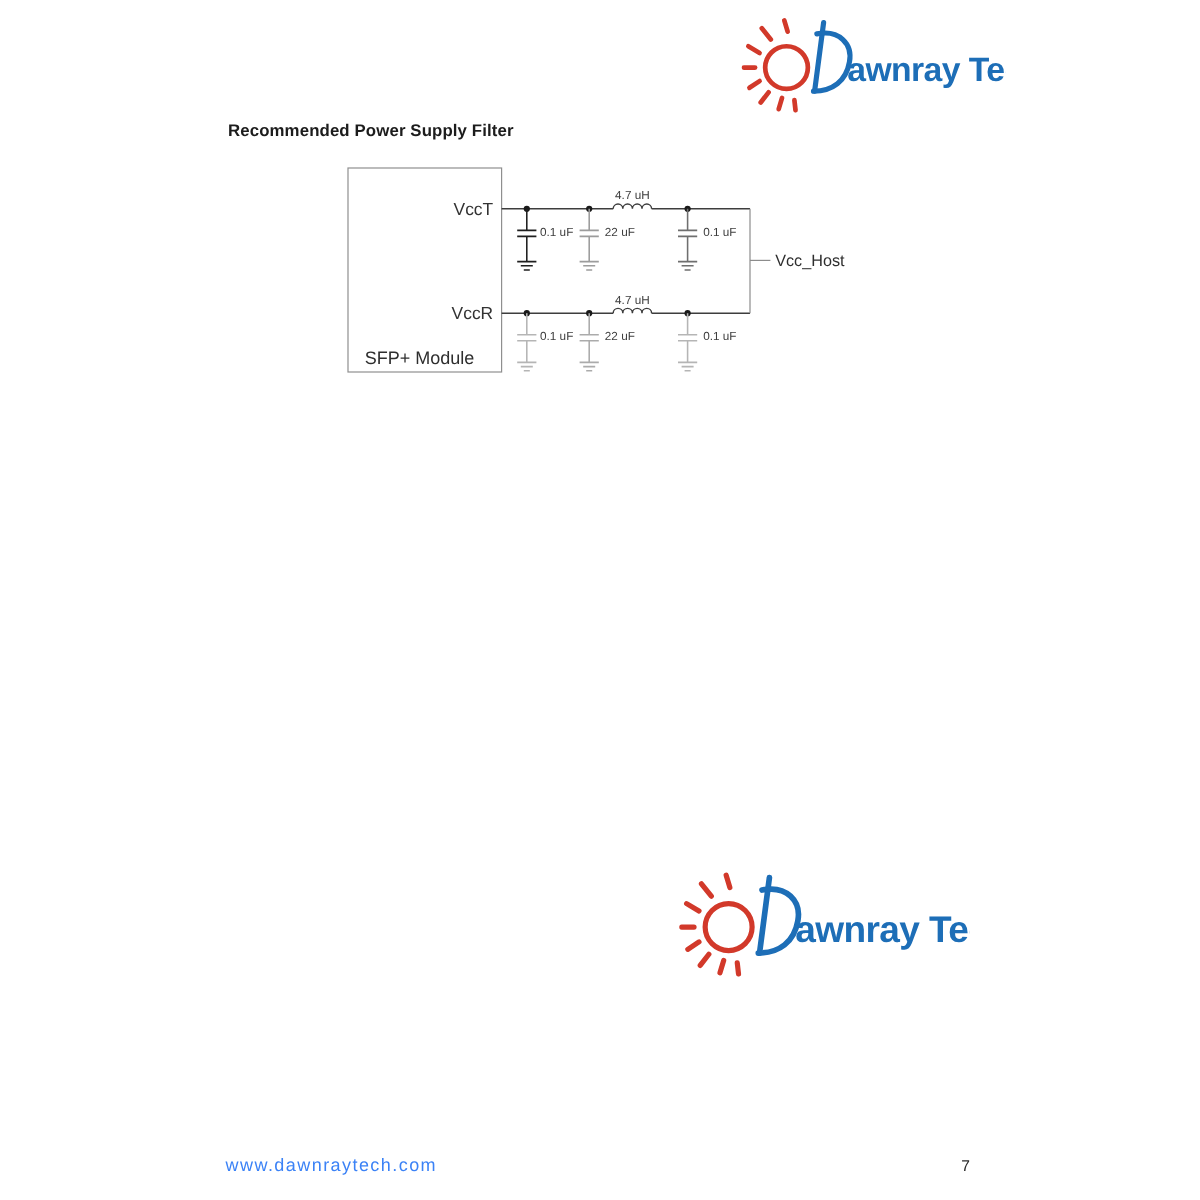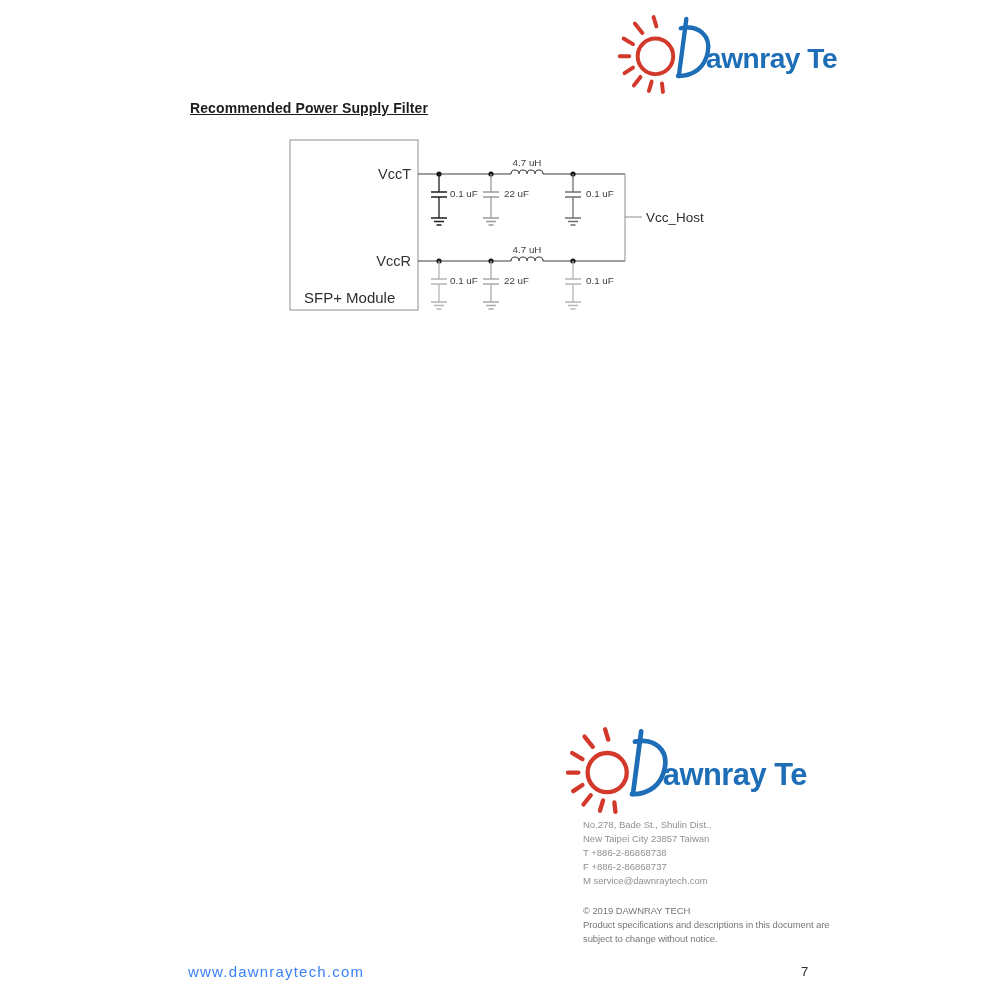--- a/index.html
+++ b/index.html
@@ -4,21 +4,21 @@
 <style>
   html,body{margin:0;padding:0;background:#e9e9e9;}
   .page{
     position:relative;width:1000px;height:1000px;margin:0 auto;
     background:#ffffff;overflow:hidden;
     font-family:"Liberation Sans", sans-serif;
   }
   .abs{position:absolute;}
   .heading{
     left:190px;top:100px;font-size:14px;font-weight:bold;color:#1c1c1c;
-    letter-spacing:0.1px;margin:0;text-decoration:underline;
+    letter-spacing:0.1px;margin:0;
   }
   .logo-top{left:618px;top:14px;width:220px;height:80px;}
   .logo-bottom{left:566px;top:726px;width:242px;height:88px;}
   .logo svg{display:block;width:100%;height:100%;}
   .sun-stroke{stroke:var(--logo-red,#d2392a);stroke-width:4.2;stroke-linecap:round;fill:none;}
   .d-stroke{stroke:var(--logo-blue,#1d6eb7);stroke-width:4.6;stroke-linecap:round;fill:none;}
   .logo-text{
     fill:var(--logo-blue,#1d6eb7);font-weight:bold;font-size:30px;
     letter-spacing:-0.5px;font-family:"Liberation Sans", sans-serif;
   }
@@ -146,30 +146,18 @@
         <circle cx="40" cy="45" r="19"></circle>
       </g>
       <g class="d-stroke">
         <path d="M73,5 L65,66"></path>
         <path d="M67,15 C87,11 99,24 96,40 C93,57 81,66 64,66"></path>
       </g>
       <text class="logo-text" x="94" y="57">awnray Tech</text>
     </svg>
   </div>
 
-  <div class="abs contact">
-    <div>No.278, Bade St., Shulin Dist.,</div>
-    <div>New Taipei City 23857 Taiwan</div>
-    <div>T +886-2-86868738</div>
-    <div>F +886-2-86868737</div>
-    <div>M service@dawnraytech.com</div>
-  </div>
 
-  <div class="abs legal">
-    <div>© 2019 DAWNRAY TECH</div>
-    <div>Product specifications and descriptions in this document are</div>
-    <div>subject to change without notice.</div>
-  </div>
 
   <div class="abs footer-site">www.dawnraytech.com</div>
   <div class="abs footer-page">7</div>
 
 </div>
 
 </body></html>

